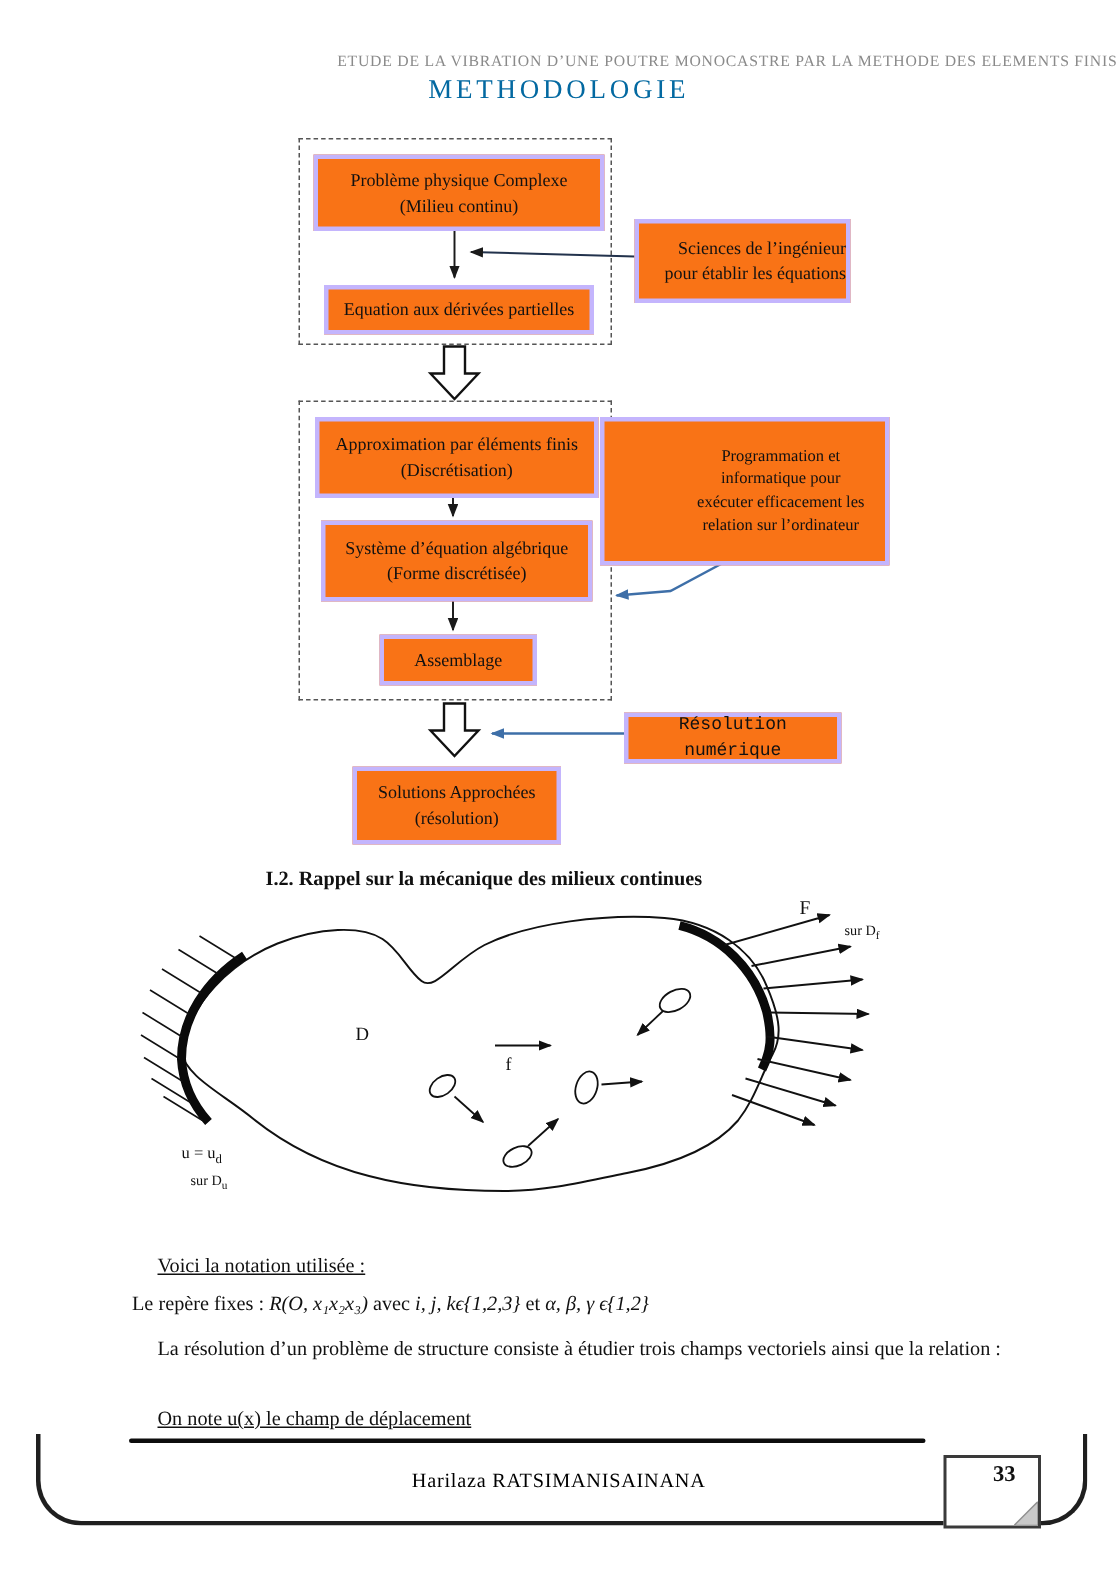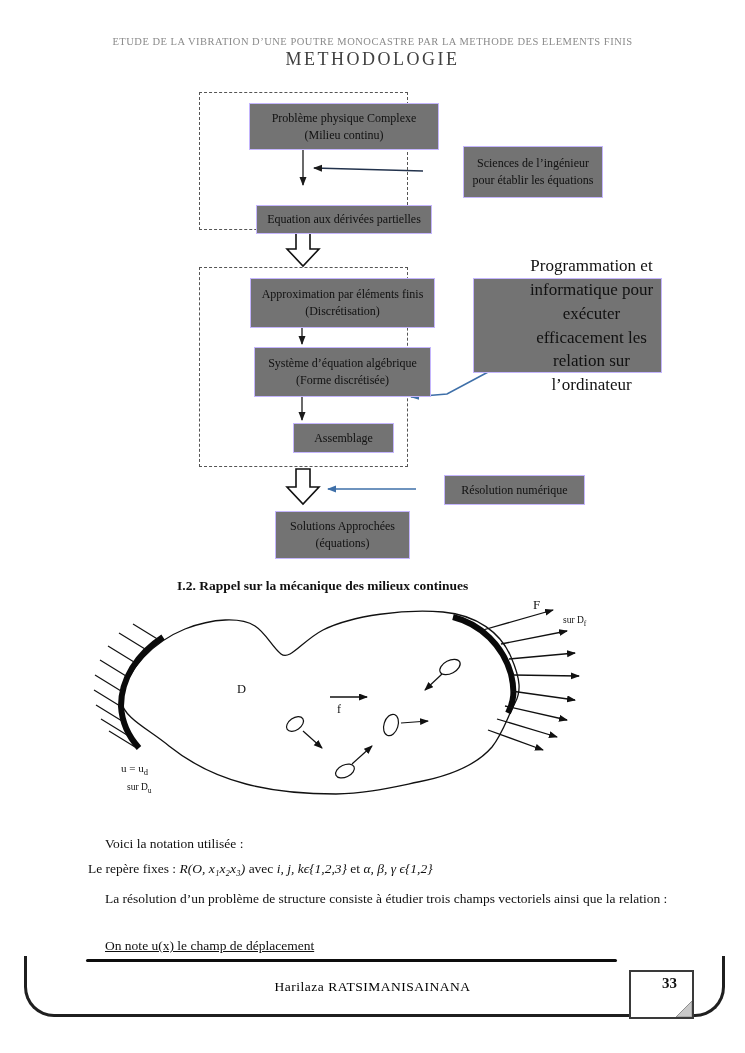--- a/index.html
+++ b/index.html
@@ -1,36 +1,36 @@
 <!DOCTYPE html>
 <html><head>
 <meta charset="utf-8">
 <style>
   html,body{margin:0;padding:0;}
   body{width:745px;height:1053px;background:#ffffff;position:relative;overflow:hidden;
        font-family:"Liberation Serif","DejaVu Serif",serif;color:#111;}
   
-  .hdr1{position:absolute;top:36px;left:0;width:745px;text-align:center;font-size:10.5px;
+  .hdr1{position:absolute;top:36px;left:0;width:745px;text-align:right;font-size:10.5px;
         color:#8a8a8a;letter-spacing:.5px;}
   .hdr2{position:absolute;top:49px;left:0;width:745px;text-align:center;font-size:18px;
-        color:#404040;letter-spacing:2.5px;}
+        color:#0369a1;letter-spacing:2.5px;}
   
   svg.connectors{position:absolute;left:0;top:0;z-index:1;pointer-events:none;}
   .dashedbox{position:absolute;border:1px dashed #555;background:transparent;z-index:1;}
-  .flowbox{position:absolute;border:1px solid #c4b5fd;background:#737373;z-index:2;
+  .flowbox{position:absolute;border:3px solid #c4b5fd;background:#f97316;z-index:2;
            display:flex;flex-direction:column;align-items:center;justify-content:center;
-           text-align:center;font-size:12px;line-height:1.4;margin-left:40px;}
+           text-align:center;font-size:12px;line-height:1.4;}
   .flowbox .ln{display:block;}
   
   .sechead{position:absolute;left:177px;top:578px;font-size:13.5px;font-weight:bold;}
   
   svg.figure{position:absolute;left:75px;top:596px;z-index:1;}
   svg.figure text{font-family:"Liberation Serif","DejaVu Serif",serif;fill:#111;}
   
-  .p1{position:absolute;left:105px;top:836px;font-size:13.5px;}
+  .p1{position:absolute;left:105px;top:836px;font-size:13.5px;text-decoration:underline;}
   .p2{position:absolute;left:88px;top:861px;font-size:13.5px;}
   .p2 .math{font-style:italic;}
   .p3{position:absolute;left:88px;top:886px;width:594px;font-size:13.5px;
       line-height:25.5px;text-indent:17px;}
   .p4{position:absolute;left:105px;top:938px;font-size:13.5px;text-decoration:underline;}
   .rule{position:absolute;left:86px;top:959px;width:531px;height:3px;background:#0d0d0d;
         border-radius:3px;}
   
   .footer{position:absolute;top:979px;left:0;width:745px;text-align:center;font-size:13.5px;
           color:#000000;letter-spacing:.5px;z-index:2;}
@@ -68,59 +68,59 @@
     <path d="M416,489 L328,489" fill="none" stroke-width="1.6" marker-end="url(#mBlue)" stroke="#3e6fa8"></path>
   </svg>
 
   <div class="dashedbox" style="left:199px;top:92px;width:207px;height:136px;"></div>
 
   <div class="flowbox" style="left:209px;top:103px;width:188px;height:45px;">
     <span class="ln">Problème physique Complexe</span>
     <span class="ln">(Milieu continu)</span>
   </div>
 
-  <div class="flowbox" style="left:216px;top:205px;width:174px;height:27px;text-align:right;">
+  <div class="flowbox" style="left:216px;top:190px;width:174px;height:27px;text-align:right;">
     <span class="ln">Equation aux dérivées partielles</span>
   </div>
 
-  <div class="flowbox" style="left:423px;top:146px;width:138px;height:50px;">
+  <div class="flowbox" style="left:423px;top:146px;width:138px;height:50px;align-items:flex-end;">
     <span class="ln">Sciences de l’ingénieur</span>
     <span class="ln">pour établir les équations</span>
   </div>
 
   <div class="dashedbox" style="left:199px;top:267px;width:207px;height:198px;"></div>
 
   <div class="flowbox" style="left:210px;top:278px;width:183px;height:48px;">
     <span class="ln">Approximation par éléments finis</span>
     <span class="ln">(Discrétisation)</span>
   </div>
 
   <div class="flowbox" style="left:214px;top:347px;width:175px;height:48px;align-items:center;">
     <span class="ln">Système d’équation algébrique</span>
     <span class="ln">(Forme discrétisée)</span>
   </div>
 
   <div class="flowbox" style="left:253px;top:423px;width:99px;height:28px;">
     <span class="ln">Assemblage</span>
   </div>
 
-  <div class="flowbox" style="left:433px;top:278px;width:139px;height:93px;font-size:17px;padding-left:48px;">
+  <div class="flowbox" style="left:400px;top:278px;width:139px;height:93px;font-size:11px;padding-left:48px;">
     <span class="ln">Programmation et</span>
     <span class="ln">informatique pour</span>
     <span class="ln">exécuter efficacement les</span>
     <span class="ln">relation sur l’ordinateur</span>
   </div>
 
-  <div class="flowbox" style="left:404px;top:475px;width:139px;height:28px;">
+  <div class="flowbox" style="left:416px;top:475px;width:139px;height:28px;font-family:Liberation Mono, monospace;">
     <span class="ln">Résolution numérique</span>
   </div>
 
   <div class="flowbox" style="left:235px;top:511px;width:133px;height:46px;">
     <span class="ln">Solutions Approchées</span>
-    <span class="ln">(équations)</span>
+    <span class="ln">(résolution)</span>
   </div>
 
   <div class="sechead">I.2. Rappel sur la mécanique des milieux continues</div>
 
   <svg class="figure" width="610" height="218" viewBox="0 0 610 218">
     <defs>
       <marker id="fm" markerUnits="userSpaceOnUse" markerWidth="10" markerHeight="8" refX="8" refY="3.5" orient="auto">
         <path d="M0,0 L9,3.5 L0,7 Z" fill="#111"></path>
       </marker>
     </defs>

